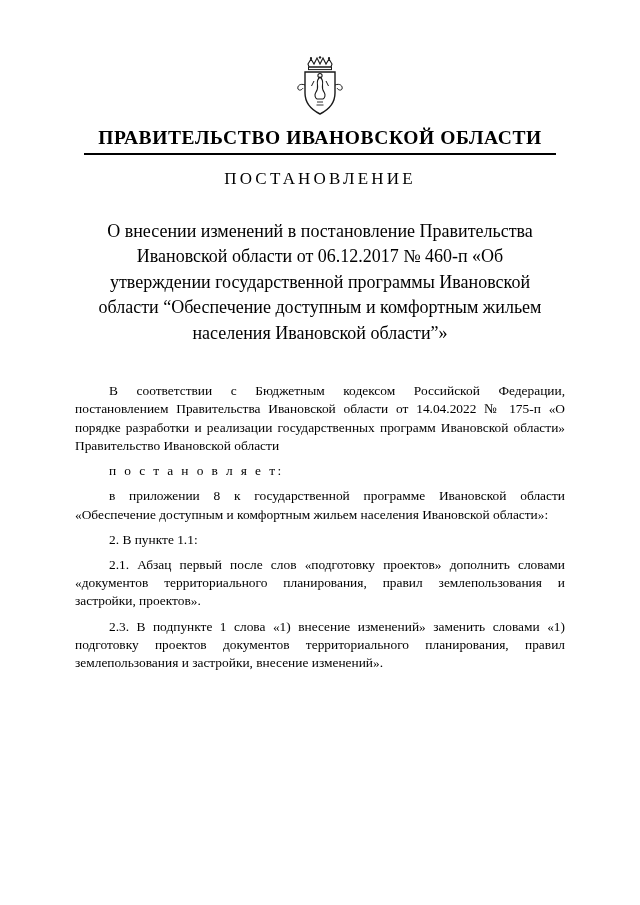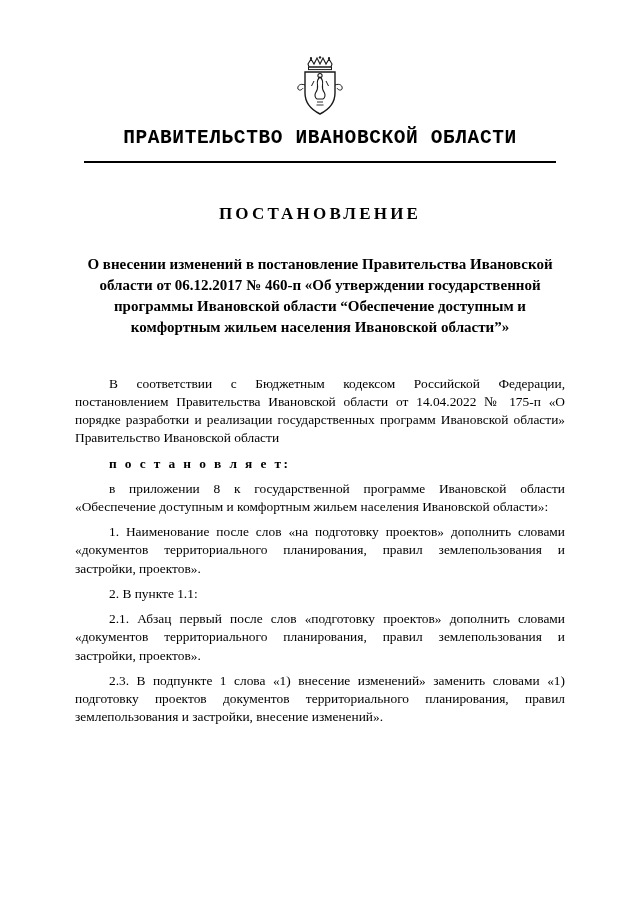--- a/index.html
+++ b/index.html
@@ -33,68 +33,67 @@
     width: 54px;
     height: 62px;
     display: block;
   }
   .org-title {
     text-align: center;
     font-size: 19.5px;
     font-weight: bold;
     letter-spacing: 0.6px;
     margin-top: 6px;
-    margin-bottom: 12px;
+    margin-bottom: 4px;
     white-space: nowrap;
-    font-family: Liberation Mono, monospace;
   }
   .org-rule {
     width: 472px;
     height: 1.5px;
     background: #000;
     margin: 3px auto 0 auto;
   }
   .doc-type {
     text-align: center;
     font-size: 17px;
-    font-weight: bold;
+    font-weight: normal;
     letter-spacing: 3.2px;
-    margin-top: 41px;
+    margin-top: 14px;
   }
   .meta {
     text-align: center;
     font-size: 13.5px;
     margin-top: 46px;
     line-height: 1.45;
   }
   .meta div {
     margin: 0;
   }
   .doc-subject {
     text-align: center;
-    font-size: 15px;
-    font-weight: bold;
+    font-size: 18px;
+    font-weight: normal;
     line-height: 1.42;
     margin: 30px 18px 0 18px;
   }
   .body-text {
     margin-top: 36px;
     font-size: 13.4px;
     line-height: 1.36;
     text-align: justify;
   }
   .body-text p {
     margin: 7px;
     text-indent: 34px;
     text-align: justify;
     text-justify: inter-word;
   }
   .spaced {
     letter-spacing: 2.4px;
-    font-weight: bold;
+    font-weight: normal;
   }
 </style>
 </head>
 <body>
 
 <div class="page">
 
   <div class="emblem-wrap">
     <svg class="emblem" viewBox="0 0 54 62" aria-hidden="true">
 
@@ -121,19 +120,18 @@
 
   <div class="doc-type">ПОСТАНОВЛЕНИЕ</div>
 
 
   <div class="doc-subject">О внесении изменений в постановление Правительства Ивановской области от 06.12.2017 № 460-п «Об утверждении государственной программы Ивановской области “Обеспечение доступным и комфортным жильем населения Ивановской области”»</div>
 
   <div class="body-text">
     <p>В соответствии с Бюджетным кодексом Российской Федерации, постановлением Правительства Ивановской области от 14.04.2022 № 175-п «О порядке разработки и реализации государственных программ Ивановской области» Правительство Ивановской области</p>
     <p class="spaced">п о с т а н о в л я е т:</p>
     <p>в приложении 8 к государственной программе Ивановской области «Обеспечение доступным и комфортным жильем населения Ивановской области»:</p>
-    <p>1. Наименование после слов «на подготовку проектов» дополнить словами «документов территориального планирования, правил землепользования и застройки, проектов».</p>
     <p>2. В пункте 1.1:</p>
     <p>2.1. Абзац первый после слов «подготовку проектов» дополнить словами «документов территориального планирования, правил землепользования и застройки, проектов».</p>
     <p>2.3. В подпункте 1 слова «1) внесение изменений» заменить словами «1) подготовку проектов документов территориального планирования, правил землепользования и застройки, внесение изменений».</p>
   </div>
 
 </div>
 
 </body></html>

